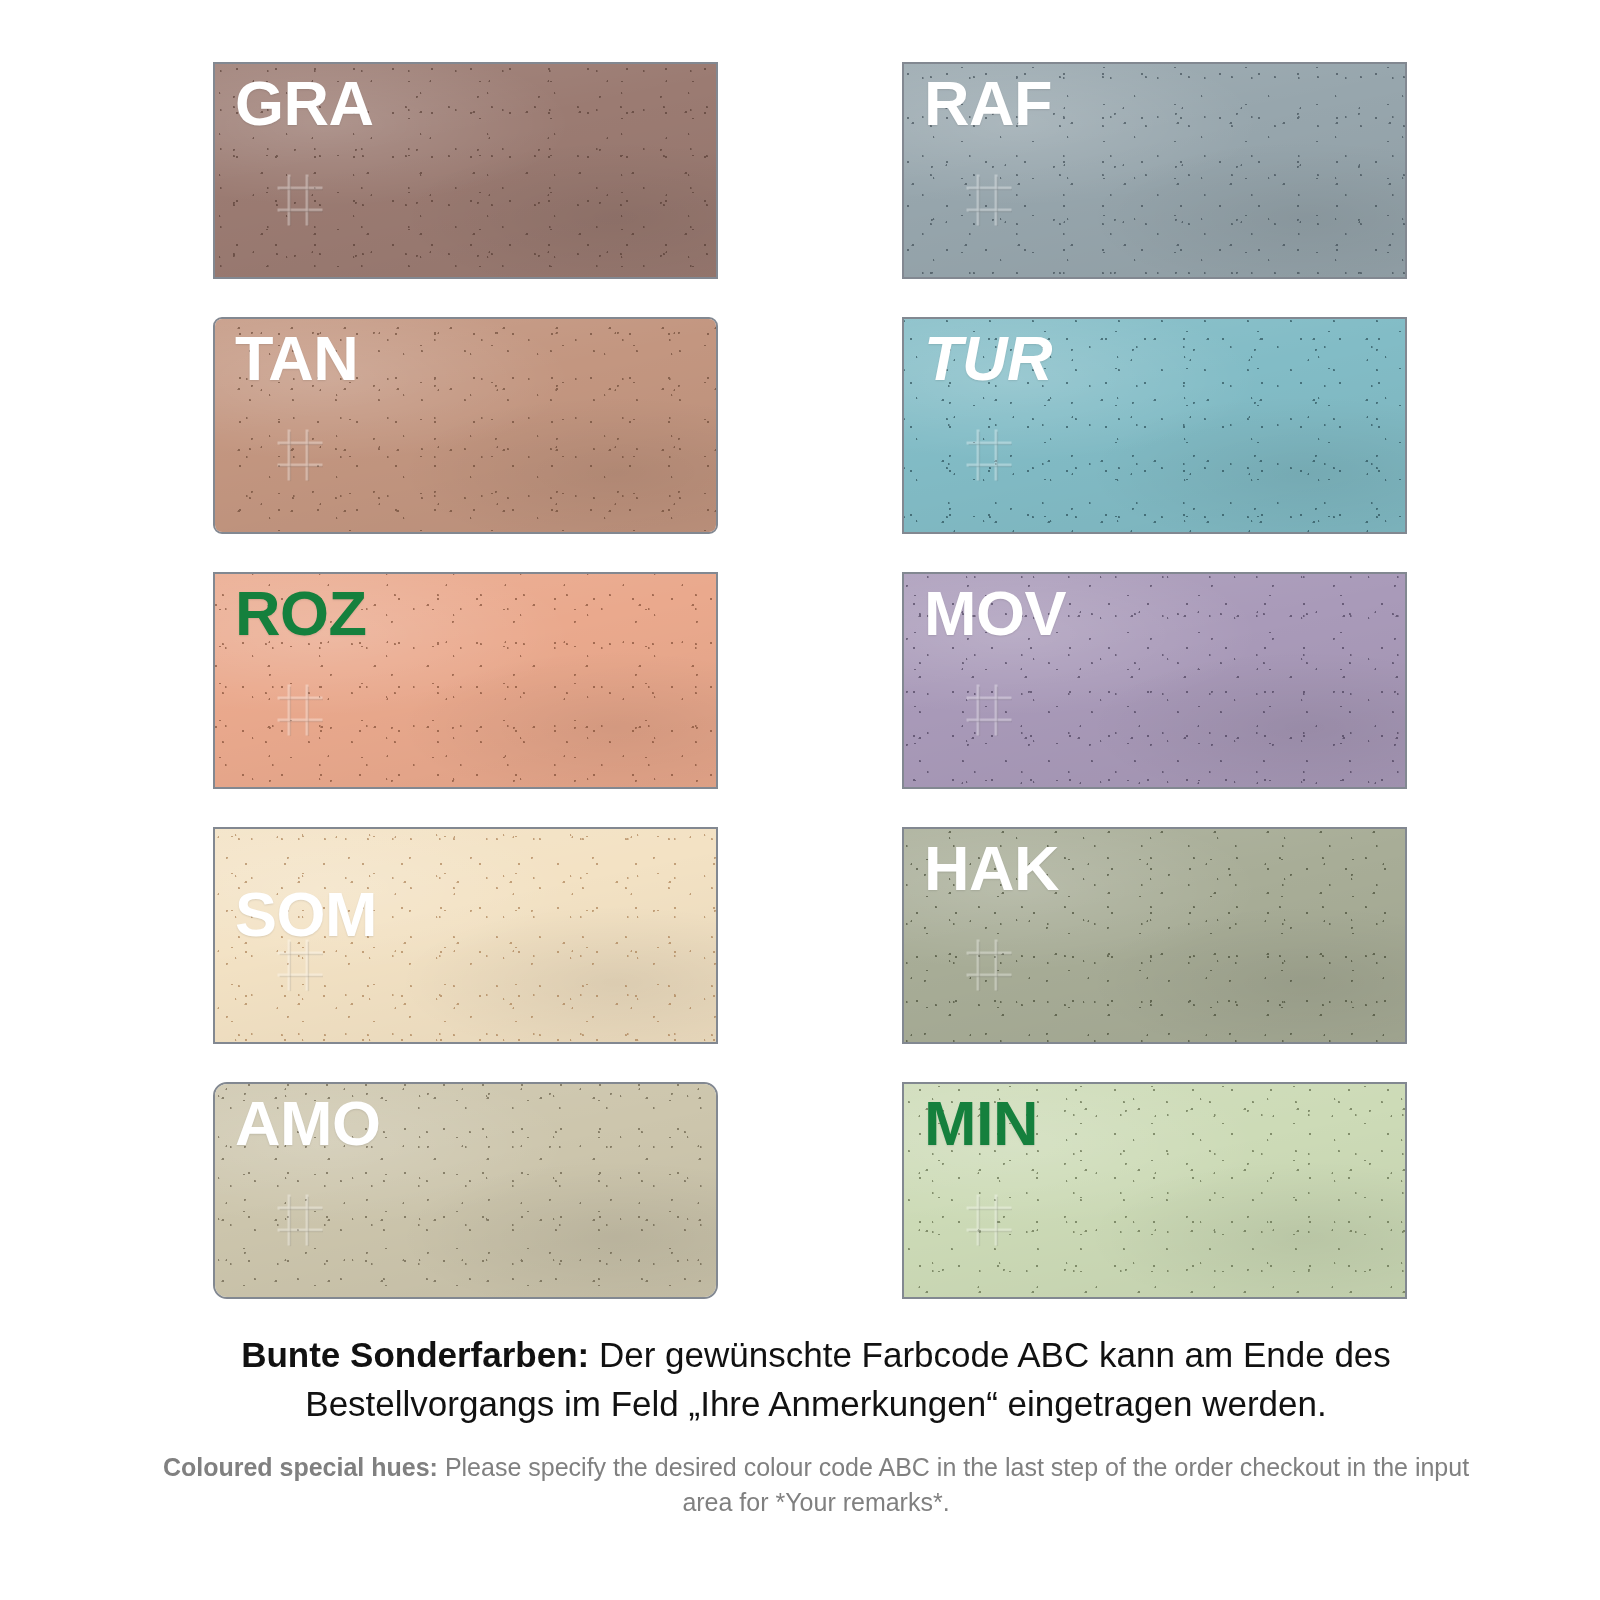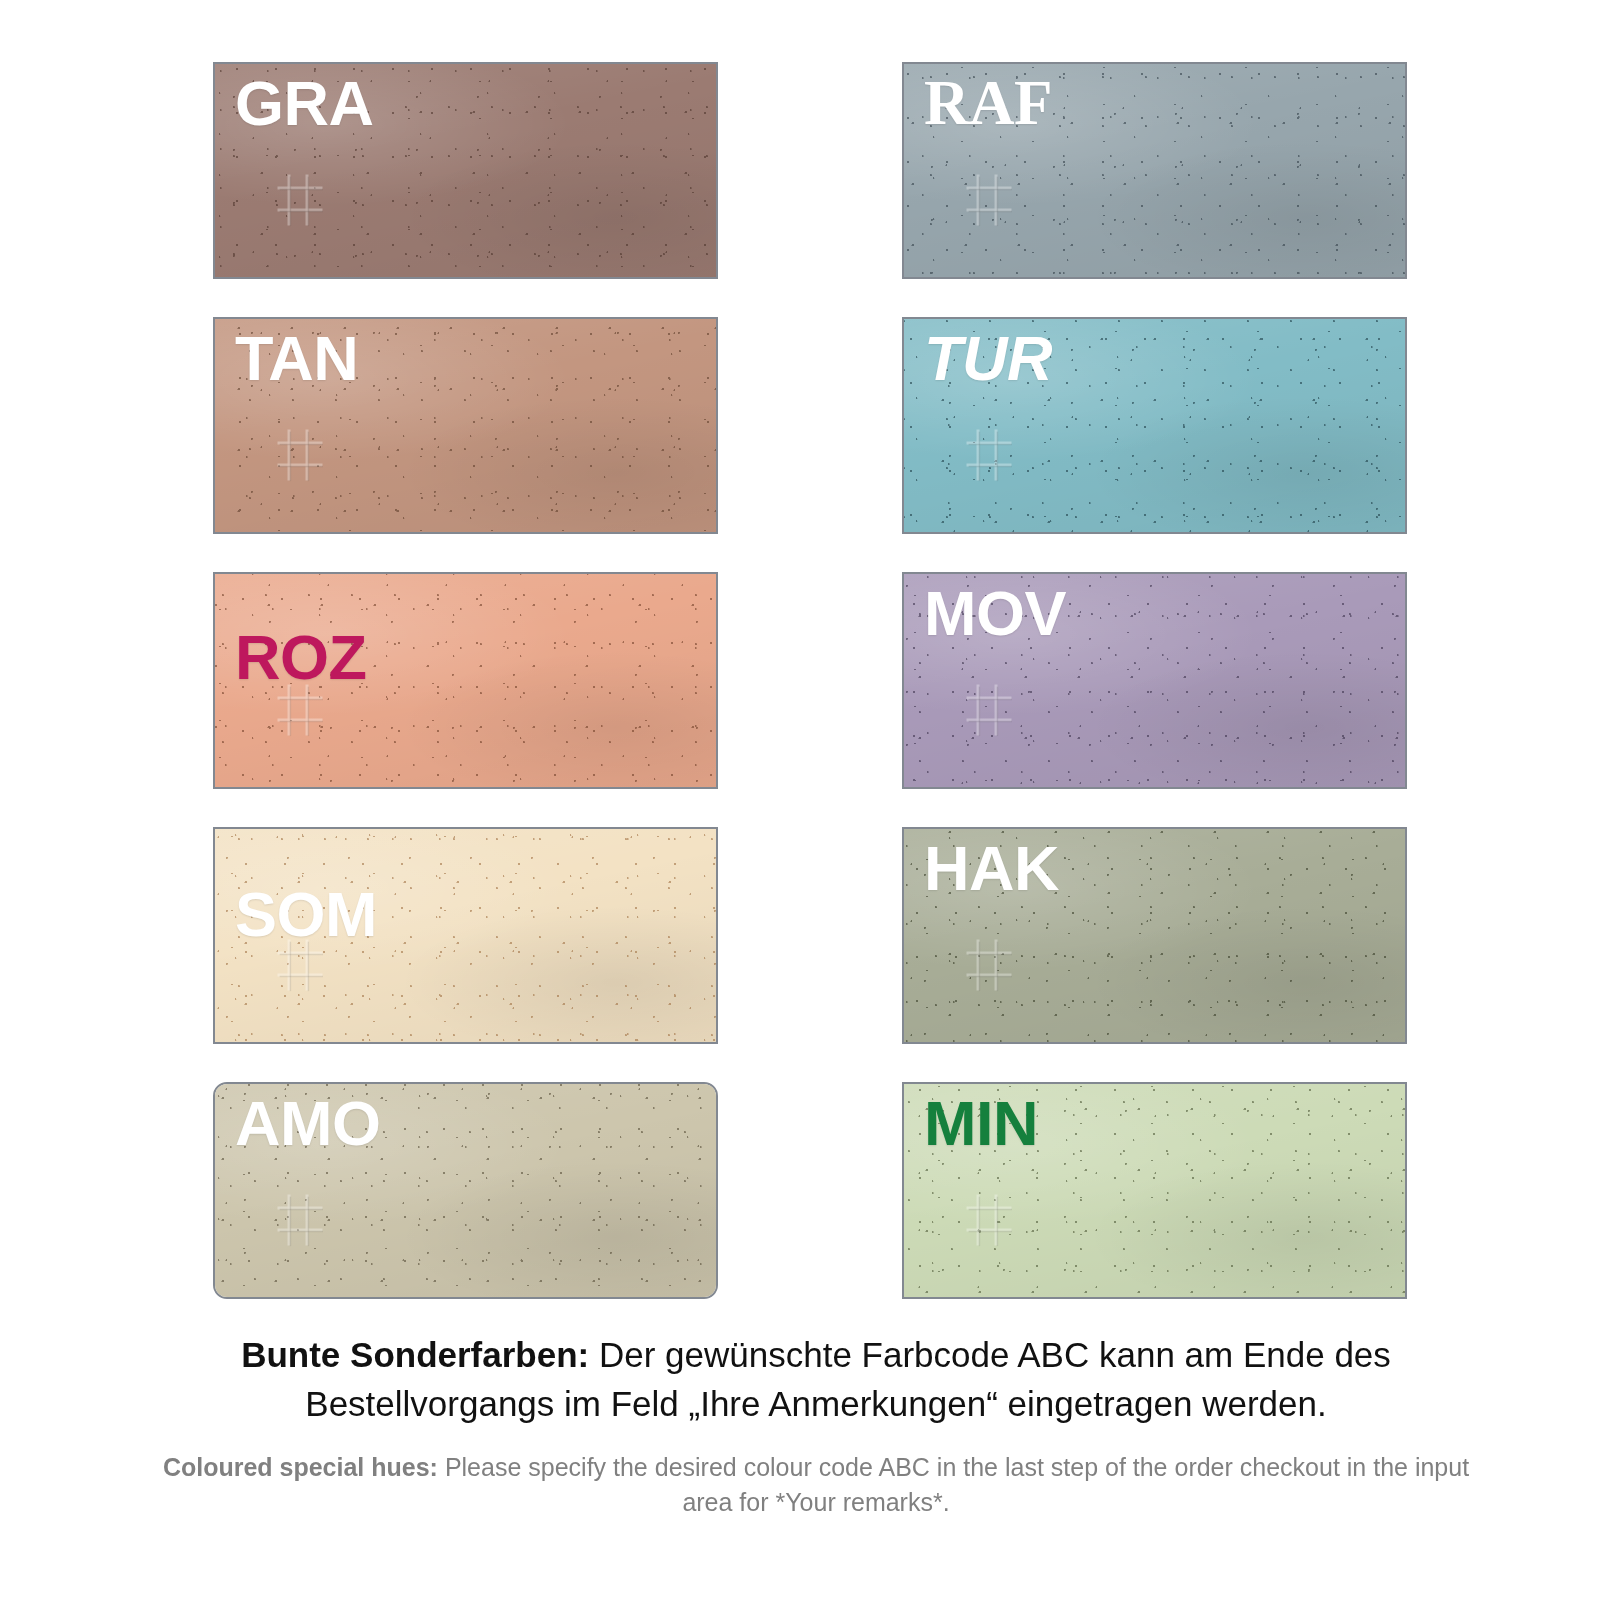--- a/index.html
+++ b/index.html
@@ -140,21 +140,21 @@
           <g fill="none" stroke="rgba(0,0,0,0.22)" stroke-width="1.5" stroke-linecap="square" transform="translate(1.4,1.4)">
             <path d="M12 4 L12 52"></path>
             <path d="M30 4 L30 52"></path>
             <path d="M2 16 L44 16"></path>
             <path d="M2 38 L44 38"></path>
           </g>
         </svg>
       </div>
       <div class="swatch-label" style="color: rgb(255, 255, 255);">GRA</div>
     </div>
-    <div class="swatch" style="border-color: rgb(130, 136, 145); font-family: Liberation Serif, serif;">
+    <div class="swatch" style="border-color: rgb(130, 136, 145);">
       <div class="swatch-base" style="background: rgb(151, 166, 173);"></div>
       <div class="swatch-shade"></div>
       <div class="swatch-speckle" style="color: rgb(45, 58, 67); background-position: 13px 7px, 9px 17px, 21px 5px, 6px 23px, 15px 11px, 8px 19px, 25px 3px, 4px 27px;"></div>
       <div class="swatch-mark">
         <svg viewBox="0 0 46 56" xmlns="http://www.w3.org/2000/svg">
           <g fill="none" stroke="rgba(255,255,255,0.75)" stroke-width="3" stroke-linecap="square">
             <path d="M12 4 L12 52"></path>
             <path d="M30 4 L30 52"></path>
             <path d="M2 16 L44 16"></path>
             <path d="M2 38 L44 38"></path>
@@ -162,21 +162,21 @@
           <g fill="none" stroke="rgba(0,0,0,0.22)" stroke-width="1.5" stroke-linecap="square" transform="translate(1.4,1.4)">
             <path d="M12 4 L12 52"></path>
             <path d="M30 4 L30 52"></path>
             <path d="M2 16 L44 16"></path>
             <path d="M2 38 L44 38"></path>
           </g>
         </svg>
       </div>
       <div class="swatch-label" style="color: rgb(255, 255, 255);">RAF</div>
     </div>
-    <div class="swatch" style="border-color: rgb(130, 136, 145);">
+    <div class="swatch" style="border-color: rgb(130, 136, 145); border-radius: 9px;">
       <div class="swatch-base" style="background: rgb(195, 150, 128);"></div>
       <div class="swatch-shade"></div>
       <div class="swatch-speckle" style="color: rgb(90, 58, 39); background-position: 26px 14px, 18px 34px, 42px 10px, 12px 46px, 30px 22px, 16px 38px, 50px 6px, 8px 54px;"></div>
       <div class="swatch-mark">
         <svg viewBox="0 0 46 56" xmlns="http://www.w3.org/2000/svg">
           <g fill="none" stroke="rgba(255,255,255,0.75)" stroke-width="3" stroke-linecap="square">
             <path d="M12 4 L12 52"></path>
             <path d="M30 4 L30 52"></path>
             <path d="M2 16 L44 16"></path>
             <path d="M2 38 L44 38"></path>
@@ -226,21 +226,21 @@
             <path d="M2 38 L44 38"></path>
           </g>
           <g fill="none" stroke="rgba(0,0,0,0.22)" stroke-width="1.5" stroke-linecap="square" transform="translate(1.4,1.4)">
             <path d="M12 4 L12 52"></path>
             <path d="M30 4 L30 52"></path>
             <path d="M2 16 L44 16"></path>
             <path d="M2 38 L44 38"></path>
           </g>
         </svg>
       </div>
-      <div class="swatch-label" style="color: #be185d; margin-top: 44px;">ROZ</div>
+      <div class="swatch-label" style="color: #15803d;">ROZ</div>
     </div>
     <div class="swatch" style="border-color: rgb(130, 136, 145); text-decoration: underline;">
       <div class="swatch-base" style="background: rgb(169, 154, 185);"></div>
       <div class="swatch-shade"></div>
       <div class="swatch-speckle" style="color: rgb(53, 43, 69); background-position: 65px 35px, 45px 85px, 105px 25px, 30px 115px, 75px 55px, 40px 95px, 125px 15px, 20px 135px;"></div>
       <div class="swatch-mark">
         <svg viewBox="0 0 46 56" xmlns="http://www.w3.org/2000/svg">
           <g fill="none" stroke="rgba(255,255,255,0.75)" stroke-width="3" stroke-linecap="square">
             <path d="M12 4 L12 52"></path>
             <path d="M30 4 L30 52"></path>

